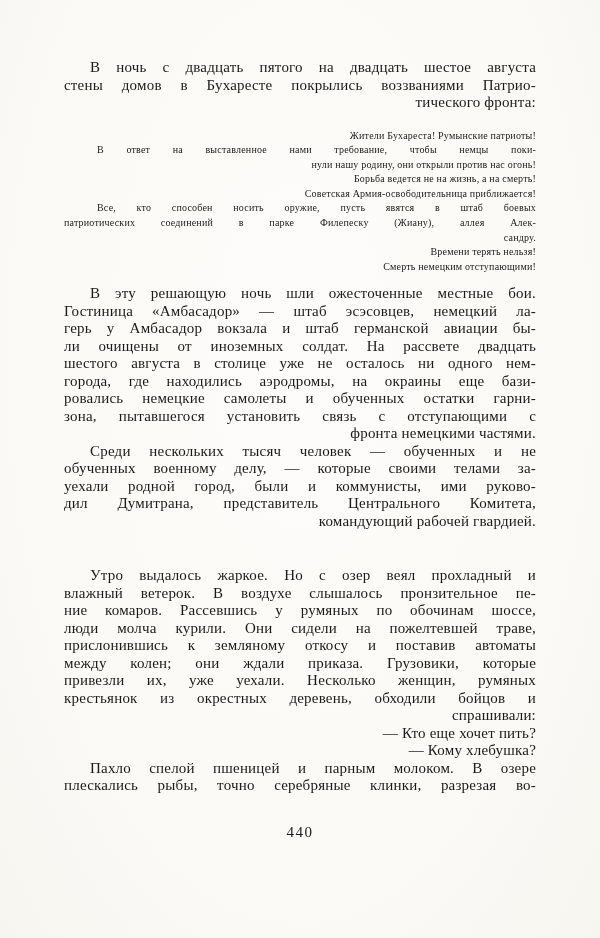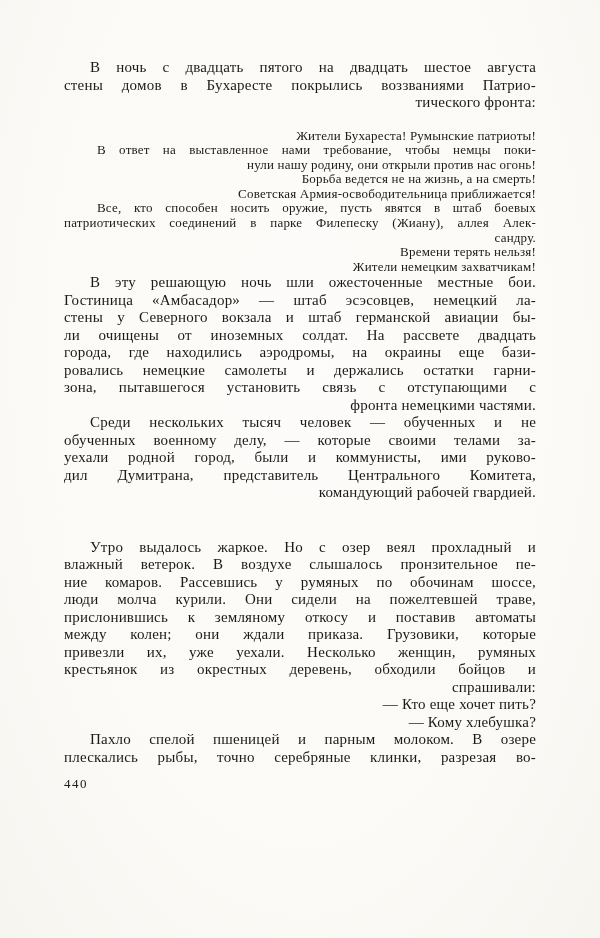--- a/index.html
+++ b/index.html
@@ -34,33 +34,33 @@
     font-size: 15px;
     line-height: 17.5px;
     letter-spacing: 0.2px;
   }
   .b-intro .indent,
   .b-battle .indent,
   .b-morning .indent,
   .b-closing .indent { text-indent: 26px; }
   
   .b-proclamation {
-    font-size: 13px;
+    font-size: 10px;
     line-height: 14.6px;
     letter-spacing: 0.2px;
     margin-top: 17px;
   }
   .b-proclamation .indent { text-indent: 33px; }
-  .b-battle   { }
+  .b-battle   { margin-top: 11px; }
   .b-morning  { margin-top: 37px; }
   .b-dialogue .indent { text-indent: 20px; }
   .page-number {
-    margin-top: 10px;
-    text-align: left;
-    font-size: 13px;
+    margin-top: 29px;
+    text-align: center;
+    font-size: 15px;
     letter-spacing: 1.5px;
     color: #1c1a18;
   }
 </style>
 </head>
 <body>
 
 <div class="page">
   <div id="text-column">
       <div class="block b-intro">
@@ -71,29 +71,30 @@
       <div class="block b-proclamation">
         <div class="line indent">Жители Бухареста! Румынские патриоты!</div>
         <div class="line justify indent">В ответ на выставленное нами требование, чтобы немцы поки-</div>
         <div class="line">нули нашу родину, они открыли против нас огонь!</div>
         <div class="line indent">Борьба ведется не на жизнь, а на смерть!</div>
         <div class="line indent">Советская Армия-освободительница приближается!</div>
         <div class="line justify indent">Все, кто способен носить оружие, пусть явятся в штаб боевых</div>
         <div class="line justify">патриотических соединений в парке Филепеску (Жиану), аллея Алек-</div>
         <div class="line">сандру.</div>
         <div class="line indent">Времени терять нельзя!</div>
-        <div class="line indent">Жители немецким захватчикам!</div>
+        <div class="line indent">Смерть немецким отступающими!</div>
       </div>
       <div class="block b-battle">
         <div class="line justify indent">В эту решающую ночь шли ожесточенные местные бои.</div>
         <div class="line justify">Гостиница «Амбасадор» — штаб эсэсовцев, немецкий ла-</div>
-        <div class="line justify">стены у Северного вокзала и штаб германской авиации бы-</div>
+        <div class="line justify">герь у Амбасадор вокзала и штаб германской авиации бы-</div>
         <div class="line justify">ли очищены от иноземных солдат. На рассвете двадцать</div>
+        <div class="line justify">шестого августа в столице уже не осталось ни одного нем-</div>
         <div class="line justify">города, где находились аэродромы, на окраины еще бази-</div>
-        <div class="line justify">ровались немецкие самолеты и держались остатки гарни-</div>
+        <div class="line justify">ровались немецкие самолеты и обученных остатки гарни-</div>
         <div class="line justify">зона, пытавшегося установить связь с отступающими с</div>
         <div class="line">фронта немецкими частями.</div>
         <div class="line justify indent">Среди нескольких тысяч человек — обученных и не</div>
         <div class="line justify">обученных военному делу, — которые своими телами за-</div>
         <div class="line justify">уехали родной город, были и коммунисты, ими руково-</div>
         <div class="line justify">дил Думитрана, представитель Центрального Комитета,</div>
         <div class="line">командующий рабочей гвардией.</div>
       </div>
       <div class="block b-morning">
         <div class="line justify indent">Утро выдалось жаркое. Но с озер веял прохладный и</div>

